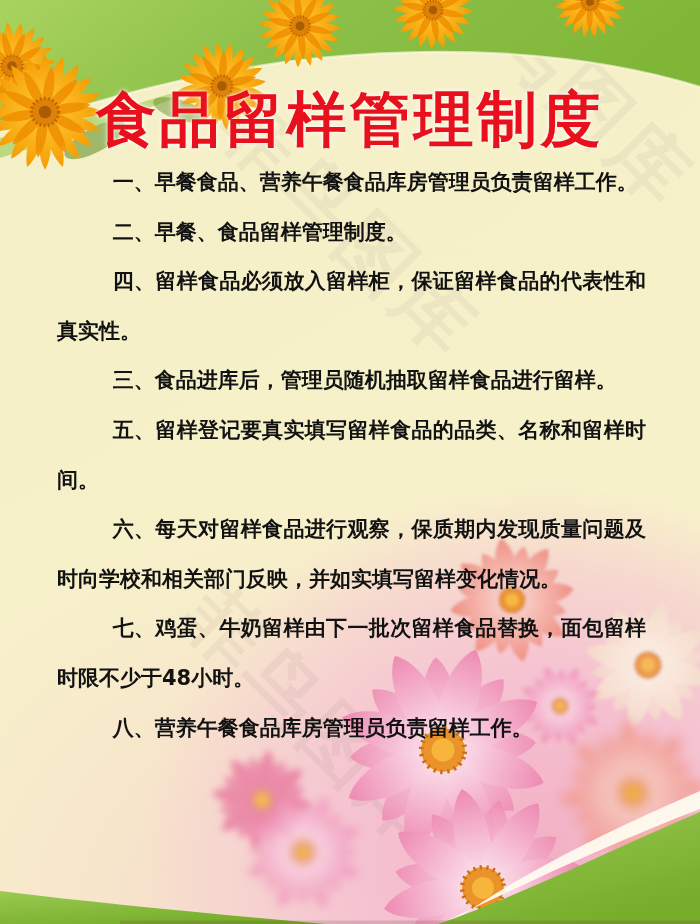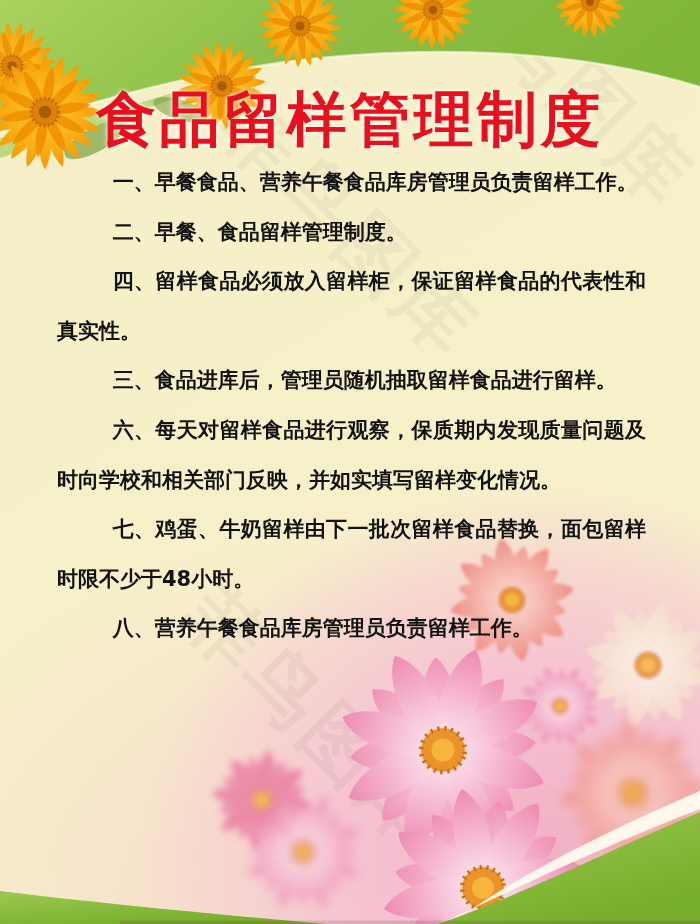--- a/index.html
+++ b/index.html
@@ -179,18 +179,19 @@
   </svg>
 
 
   <h1 class="title">食品留样管理制度</h1>
 
   <div class="rules">
     <p>一、早餐食品、营养午餐食品库房管理员负责留样工作。</p>
     <p>二、早餐、食品留样管理制度。</p>
     <p>四、留样食品必须放入留样柜，保证留样食品的代表性和真实性。</p>
     <p>三、食品进库后，管理员随机抽取留样食品进行留样。</p>
+    <p>五、留样登记要真实填写留样食品的品类、名称和留样时间。</p>
     <p>六、每天对留样食品进行观察，保质期内发现质量问题及时向学校和相关部门反映，并如实填写留样变化情况。</p>
     <p>七、鸡蛋、牛奶留样由下一批次留样食品替换，面包留样时限不少于48小时。</p>
     <p>八、营养午餐食品库房管理员负责留样工作。</p>
   </div>
 
 </div>
 
 </body></html>

